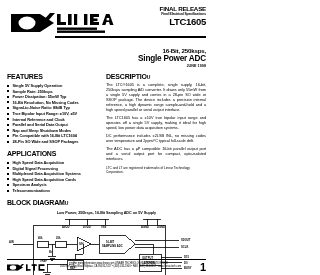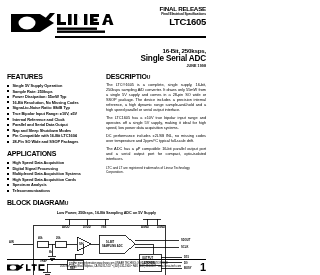--- a/index.html
+++ b/index.html
@@ -103,21 +103,21 @@
       <div class="rel-line1">FINAL RELEASE</div>
       <div class="rel-line2">Final Electrical Specifications</div>
       <div class="partno">LTC1605</div>
     </div>
 
     <div class="hdr-rule"></div>
   </div>
 
   <div class="title-block">
     <div class="title1">16-Bit, 250ksps,</div>
-    <div class="title2">Single Serial ADC</div>
+    <div class="title2">Single Power ADC</div>
     <div class="datecode">JUNE 1998</div>
   </div>
 
   <div class="cols">
 
     <div class="col">
 
       <div class="sec-head">FEATURES</div>
       <ul class="feat">
         <li>Single 5V Supply Operation</li>

